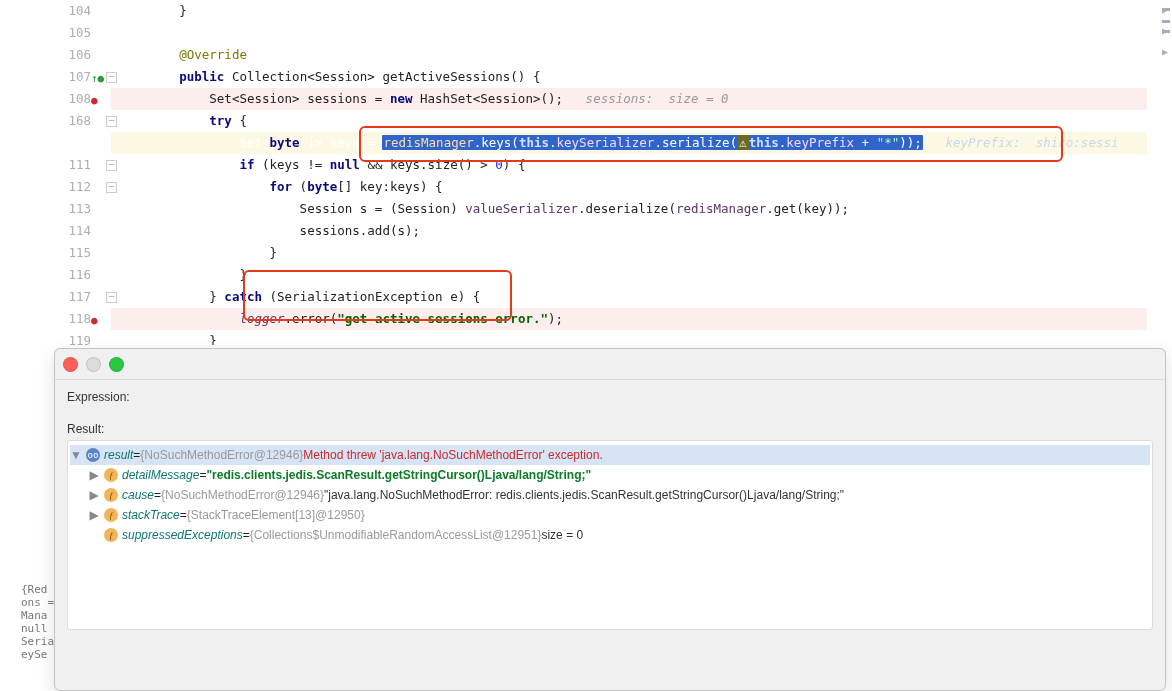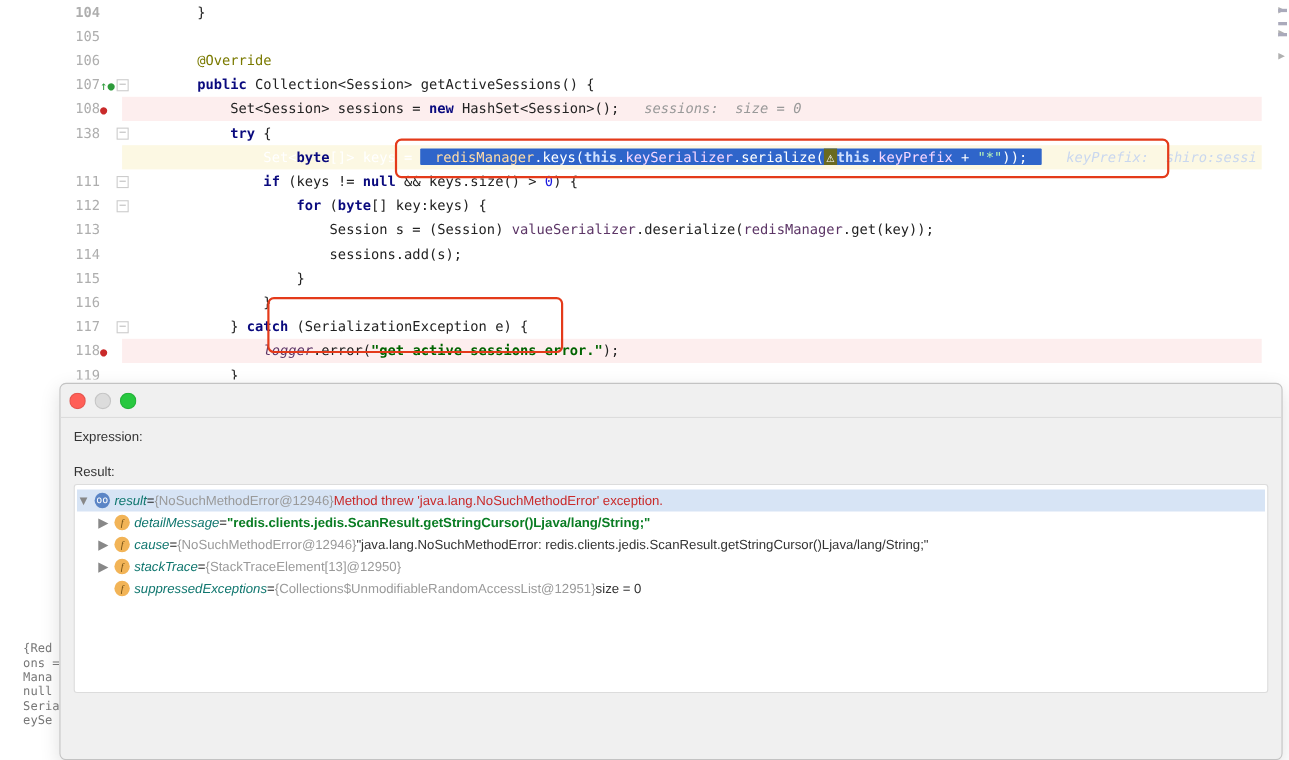--- a/index.html
+++ b/index.html
@@ -8,21 +8,21 @@
   .main{flex:1;display:flex;flex-direction:column;position:relative;}
   .editor{flex:0 0 345px;position:relative;overflow:hidden;}
   .code-area{position:absolute;left:90px;right:25px;top:0;bottom:0;}
   .rmarker{position:absolute;right:0;top:0;width:12px;height:100%;}
   .rmark{position:absolute;right:2px;width:8px;height:3px;background:#aab;}
   .line{height:22px;line-height:22px;white-space:pre;position:relative;}
   .ln{position:absolute;left:0;width:35px;text-align:right;color:#aeaeae;}
   .row{height:22px;line-height:22px;position:relative;}
   .row.hl-pink{background:#fdeeee;}
   .row.hl-yellow{background:#fcf8e3;}
-  .sel{background:#2f65ca;color:#fff;padding:0 13px;border-radius:1px;}
+  .sel{background:#2f65ca;color:#fff;padding:0 1px;border-radius:1px;}
   .kw{color:#0a0a7e;font-weight:bold;}
   .ann{color:#7a7a00;}
   .str{color:#006400;font-weight:bold;}
   .num{color:#1a1ae0;}
   .field{color:#5c3566;}
   .comment{color:#999;font-style:italic;}
   .cbox{position:absolute;border:2px solid #e43a1a;border-radius:6px;pointer-events:none;}
 
   
   .evalpanel{position:absolute;left:33px;right:6px;top:348px;bottom:0;border:1px solid #c3c3c3;border-radius:6px;background:#f0f0f0;box-shadow:0 6px 18px rgba(0,0,0,0.12);}
@@ -66,21 +66,21 @@
 
     <div class="runarrows">
       <span>▶</span>
       <span>▶</span>
       <span>▶</span>
     </div>
 
     <div class="editor">
       <div class="code-area" id="code-area">
           <div class="row">
-            <div class="ln" style="left: -55px; position: absolute; font-weight: bold;">104</div>
+            <div class="ln" style="left: -55px; position: absolute;">104</div>
             <div class="line" style="padding-left: 8px;">        }</div>
           </div>
           <div class="row">
             <div class="ln" style="left: -55px; position: absolute;">105</div>
             <div class="line" style="padding-left: 8px;"></div>
           </div>
           <div class="row">
             <div class="ln" style="left: -55px; position: absolute;">106</div>
             <div class="line" style="padding-left: 8px;">        <span class="ann">@Override</span></div>
           </div>
@@ -89,21 +89,21 @@
             <div style="position: absolute; left: -20px; top: 2px; color: rgb(46, 155, 59); font-size: 11px;">↑●</div>
             <div style="position: absolute; left: -5px; color: rgb(187, 187, 187); cursor: pointer; border: 1px solid rgb(204, 204, 204); width: 9px; height: 9px; line-height: 7px; font-size: 11px; text-align: center; top: 6px;">−</div>
             <div class="line" style="padding-left: 8px;">        <span class="kw">public</span> Collection&lt;Session&gt; getActiveSessions() {</div>
           </div>
           <div class="row hl-pink">
             <div class="ln" style="left: -55px; position: absolute;">108</div>
             <div style="position: absolute; left: -20px; top: 2px; color: rgb(201, 42, 42); font-size: 11px;">●</div>
             <div class="line" style="padding-left: 8px;">            Set&lt;Session&gt; sessions = <span class="kw">new</span> HashSet&lt;Session&gt;();   <span class="comment">sessions:  size = 0</span></div>
           </div>
           <div class="row">
-            <div class="ln" style="left: -55px; position: absolute;">138</div>
+            <div class="ln" style="left: -55px; position: absolute;">168</div>
             <div style="position: absolute; left: -5px; color: rgb(187, 187, 187); cursor: pointer; border: 1px solid rgb(204, 204, 204); width: 9px; height: 9px; line-height: 7px; font-size: 11px; text-align: center; top: 6px;">−</div>
             <div class="line" style="padding-left: 8px;">            <span class="kw">try</span> {</div>
           </div>
           <div class="row hl-yellow" style="color: rgb(255, 255, 255);">
             <div style="position: absolute; inset: 0px; background: rgb(47, 101, 202); z-index: -1;"></div>
             <div class="ln" style="left: -55px; position: absolute; color: rgb(255, 255, 255);">110</div>
             <div class="line" style="padding-left: 8px;">                Set&lt;<span class="kw">byte</span>[]&gt; keys = <span class="sel"><span style="color:#ffdca8">redisManager</span>.keys(<span class="kw" style="color:#cfe0ff">this</span>.<span style="color:#f7d7ff">keySerializer</span>.serialize(<span style="background:#6a6a20;padding:0 2px">⚠</span><span class="kw" style="color:#cfe0ff">this</span>.<span style="color:#f7d7ff">keyPrefix</span> + <span style="color:#b7f2b7">"*"</span>));</span>   <span class="comment" style="color:#c9d7ef">keyPrefix:  shiro:sessi</span></div>
           </div>
           <div class="row">
             <div class="ln" style="left: -55px; position: absolute;">111</div>

